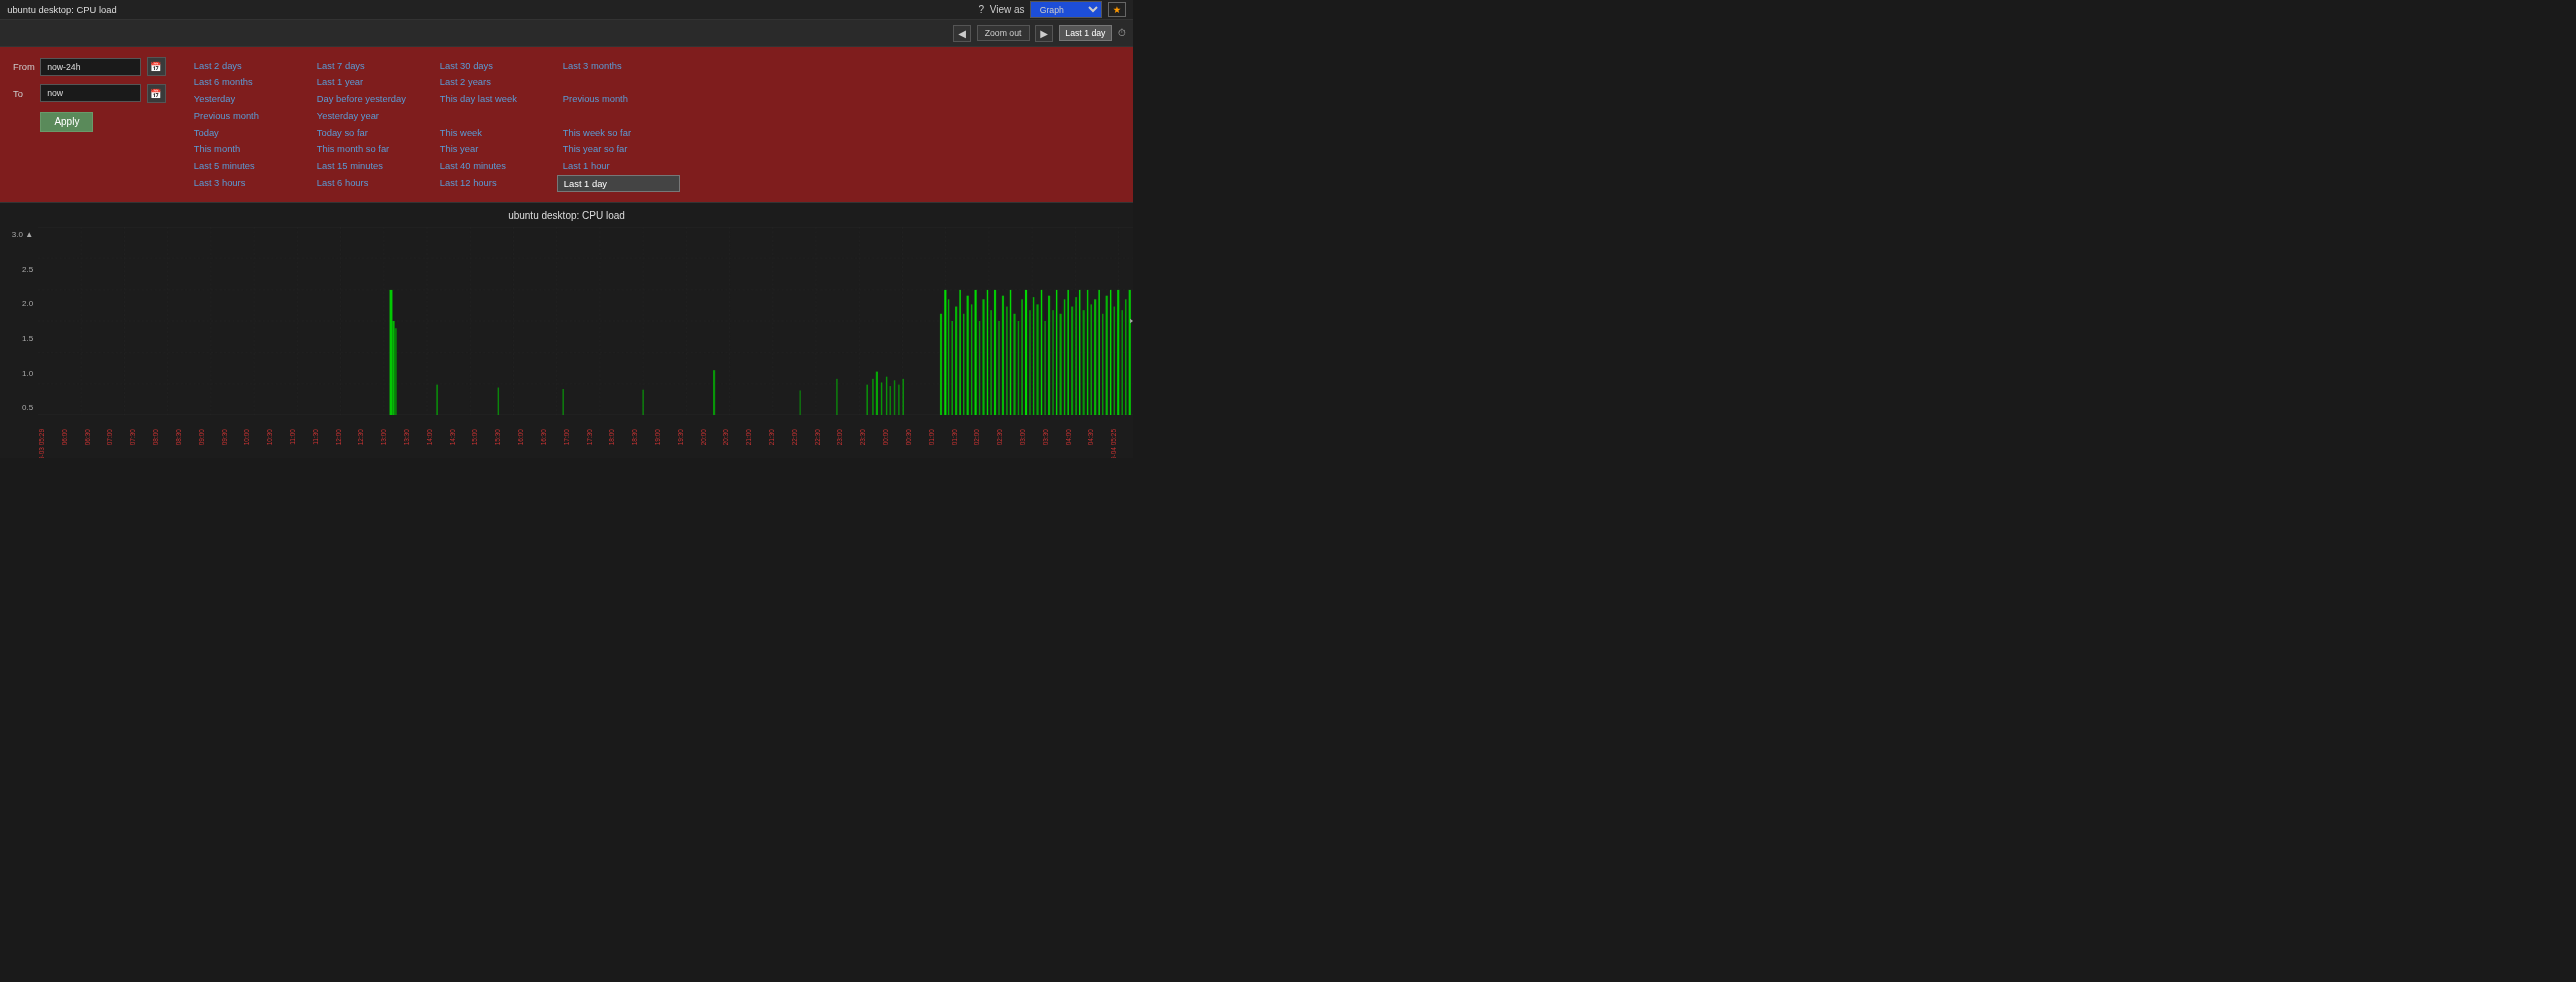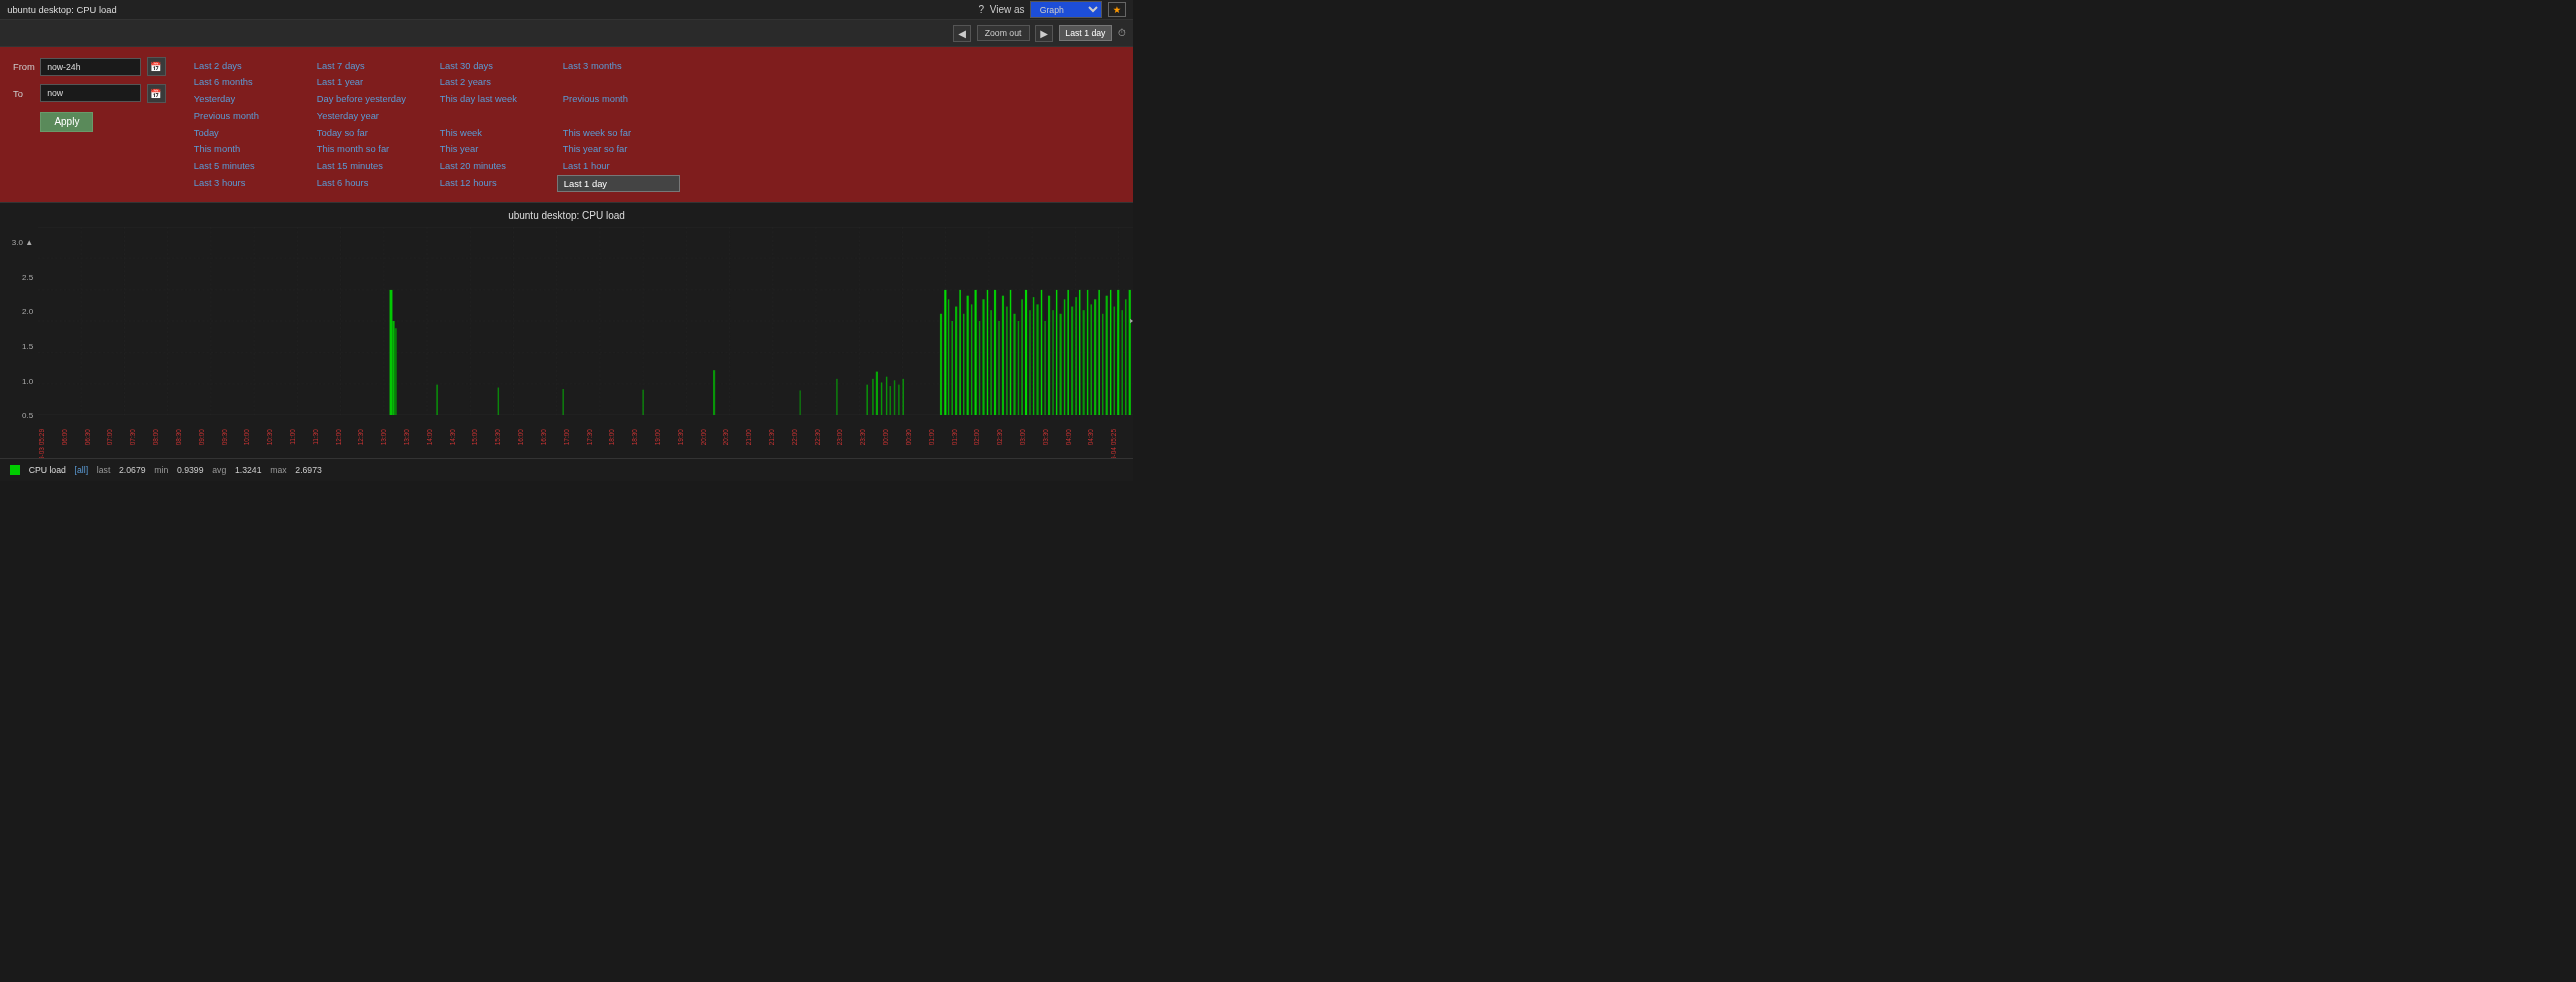--- a/index.html
+++ b/index.html
@@ -203,21 +203,21 @@
       overflow: hidden;
     }
     #graph-svg {
       width: 100%;
       height: 188px;
     }
     
     #y-axis {
       position: absolute;
       left: 0;
-      top: 8px;
+      top: 0;
       width: 36px;
       height: 188px;
       display: flex;
       flex-direction: column;
       justify-content: space-between;
       padding: 2.9px 0;
     }
     .y-label {
       color: #aaa;
       font-size: 8px;
@@ -337,21 +337,21 @@
     <div class="qr-item">Today so far</div>
     <div class="qr-item">This week</div>
     <div class="qr-item">This week so far</div>
     <div class="qr-item">This month</div>
     <div class="qr-item">This month so far</div>
     <div class="qr-item">This year</div>
     <div class="qr-item">This year so far</div>
 
     <div class="qr-item">Last 5 minutes</div>
     <div class="qr-item">Last 15 minutes</div>
-    <div class="qr-item">Last 20 minutes</div>
+    <div class="qr-item">Last 40 minutes</div>
     <div class="qr-item">Last 1 hour</div>
     <div class="qr-item">Last 3 hours</div>
     <div class="qr-item">Last 6 hours</div>
     <div class="qr-item">Last 12 hours</div>
     <div class="qr-item active">Last 1 day</div>
   </div>
 </div>
 
 <div id="graph-container">
   <div id="graph-title">ubuntu desktop: CPU load</div>
@@ -532,27 +532,14 @@
     <div class="x-label">01:30</div>
     <div class="x-label">02:00</div>
     <div class="x-label">02:30</div>
     <div class="x-label">03:00</div>
     <div class="x-label">03:30</div>
     <div class="x-label">04:00</div>
     <div class="x-label">04:30</div>
     <div class="x-label">09-04 05:25</div>
   </div>
 
-  <div id="legend">
-    <span class="legend-color"></span>
-    <span class="legend-name">CPU load</span>
-    <span class="legend-tag">[all]</span>
-    <span class="legend-stat-label">last</span>
-    <span class="legend-stat">2.0679</span>
-    <span class="legend-stat-label">min</span>
-    <span class="legend-stat">0.9399</span>
-    <span class="legend-stat-label">avg</span>
-    <span class="legend-stat">1.3241</span>
-    <span class="legend-stat-label">max</span>
-    <span class="legend-stat">2.6973</span>
-  </div>
 </div>
 
 
 </body></html>

